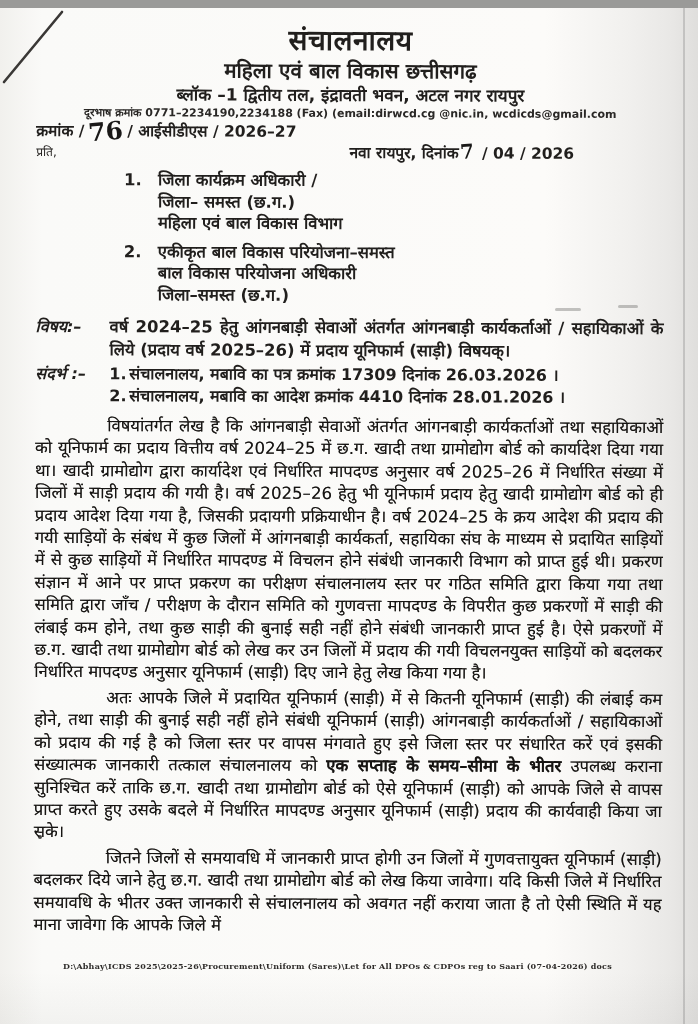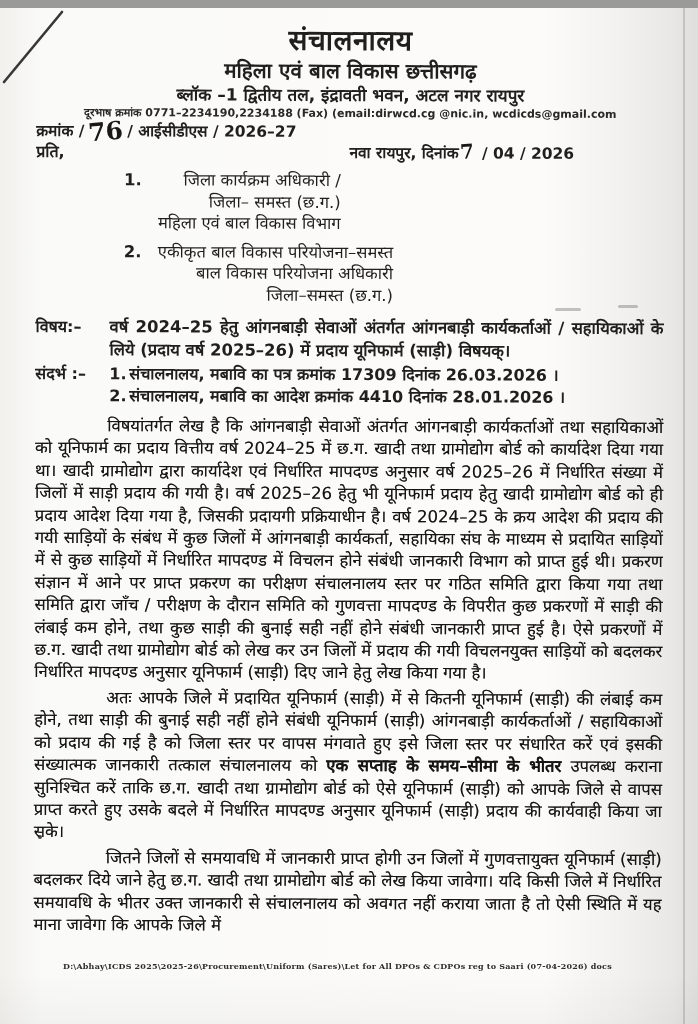--- a/index.html
+++ b/index.html
@@ -18,27 +18,27 @@
   .content{position:absolute;left:35px;top:16px;width:628px;transform:rotate(.2deg);}
   .h-org{text-align:center;font-size:28px;font-weight:bold;letter-spacing:.5px;line-height:34px;}
   .h-dept{text-align:center;font-size:20.5px;font-weight:bold;line-height:26px;}
   .h-addr{text-align:center;font-size:17px;font-weight:bold;line-height:23px;}
   .h-contact{text-align:center;font-size:11px;font-weight:bold;line-height:14px;white-space:nowrap;color:#2a2826;}
   .ref-row{display:flex;align-items:flex-end;font-size:15.5px;font-weight:bold;margin-top:1px;line-height:20px;}
   .hand{font-family:"DejaVu Serif",serif;font-weight:bold;display:inline-block;transform:rotate(-5deg);color:#191817;}
   .hand-76{font-size:25px;line-height:18px;padding:0 4px;}
   .hand-7{font-size:20px;line-height:14px;padding:0 2px;}
   .row2{display:flex;justify-content:space-between;align-items:flex-start;margin-top:1px;}
-  .prati{font-size:16px;font-weight:bold;line-height:20px;}
+  .prati{font-size:12px;font-weight:normal;line-height:20px;}
   .place-date{font-size:15.5px;font-weight:bold;margin-right:90px;line-height:20px;}
   .addr-item{display:flex;margin-top:7px;}
   .addr-num{flex:none;width:34px;margin-left:88px;font-weight:bold;font-size:16.5px;line-height:21.5px;}
-  .addr-lines{font-weight:normal;font-size:16.5px;line-height:21.5px;text-align:right;}
+  .addr-lines{font-weight:bold;font-size:16.5px;line-height:21.5px;}
   .labeled{display:flex;margin-top:11px;}
-  .labeled .lbl{flex:none;width:74px;font-weight:bold;font-size:16px;line-height:22.5px;}
+  .labeled .lbl{flex:none;width:74px;font-weight:bold;font-size:16px;line-height:22.5px;font-style:italic;}
   .subject-text{font-weight:bold;font-size:16.5px;line-height:22.5px;text-align:justify;}
   .ref-items{font-weight:bold;font-size:16px;line-height:22px;}
   .ref-item .n{display:inline-block;width:20px;}
   .para{font-size:16.6px;line-height:22.4px;text-align:justify;text-indent:72px;margin-top:3px;color:#161412;text-shadow:0 0 .4px rgba(20,18,16,.55);}
   .para .bold{font-weight:bold;}
   .footer-path{position:absolute;left:63px;top:953px;font-family:"DejaVu Serif",serif;font-weight:bold;font-size:8px;letter-spacing:.2px;color:#2e2c2a;transform:scaleY(.95);}
   .dot-artifact{position:absolute;left:38px;top:827px;width:4px;height:4px;border-radius:50%;background:#4a4846;}
   .smudge{position:absolute;background:rgba(90,88,86,.35);border-radius:2px;}
 </style>
 </head>

